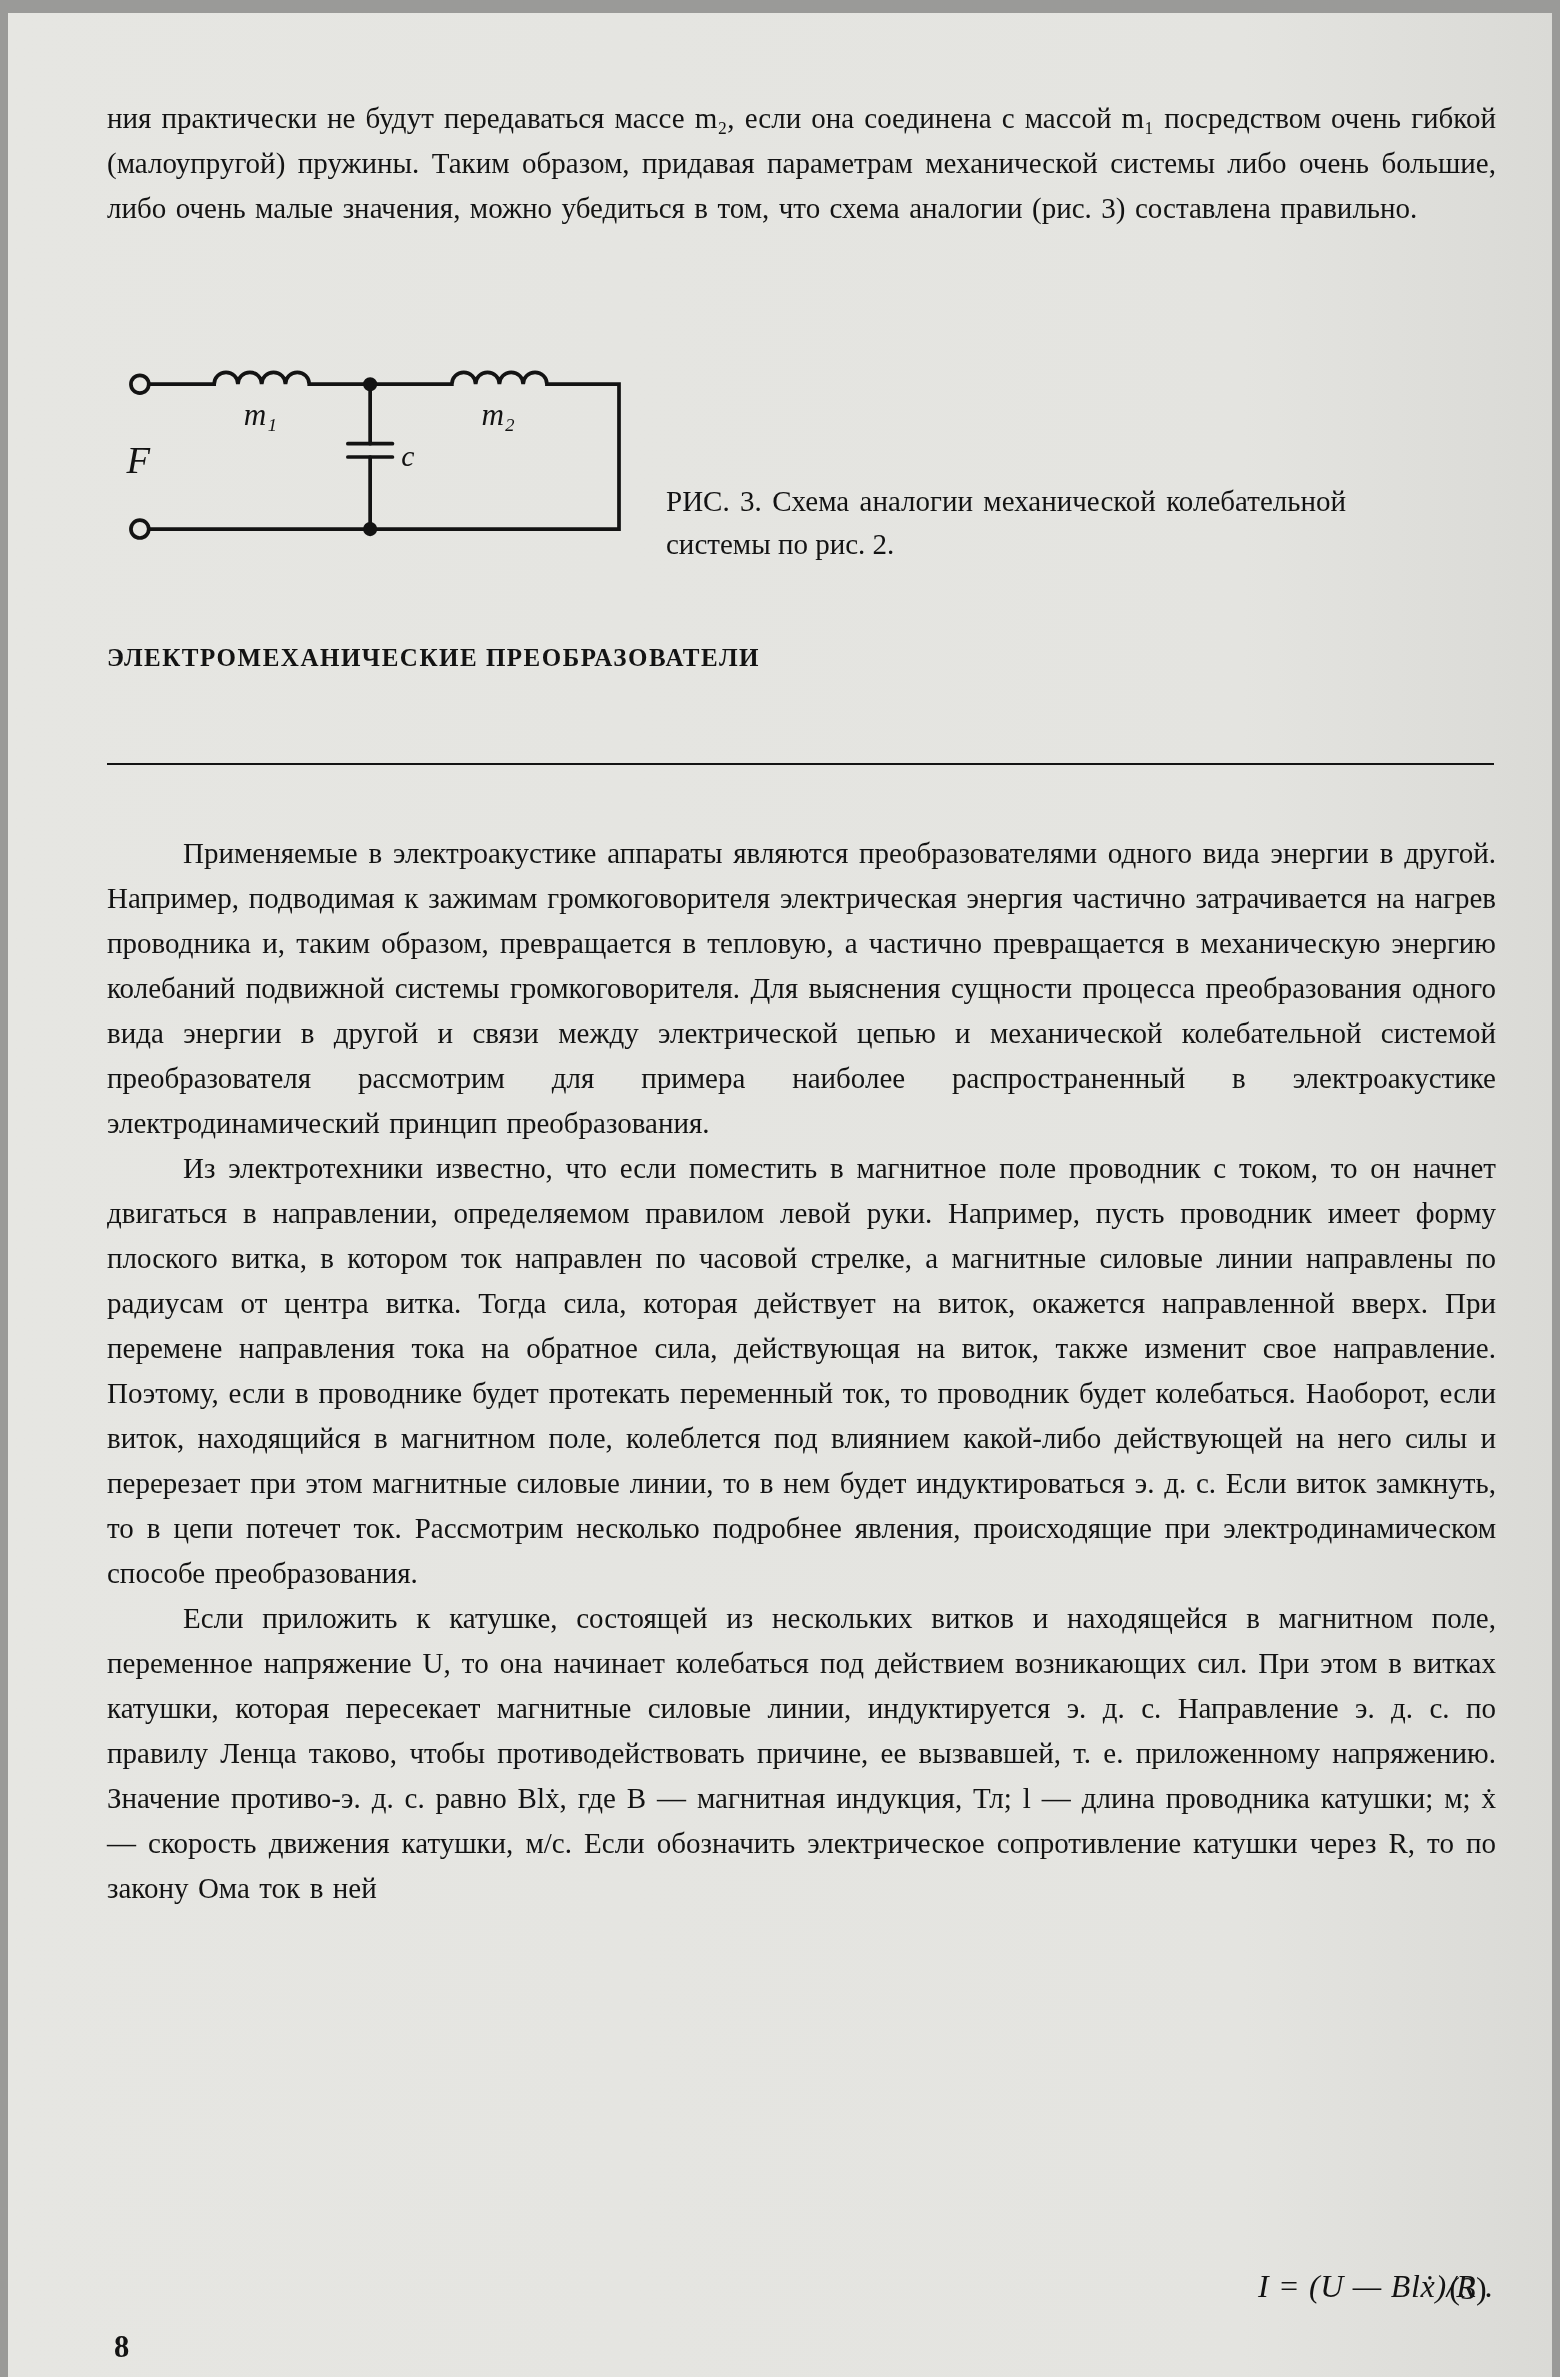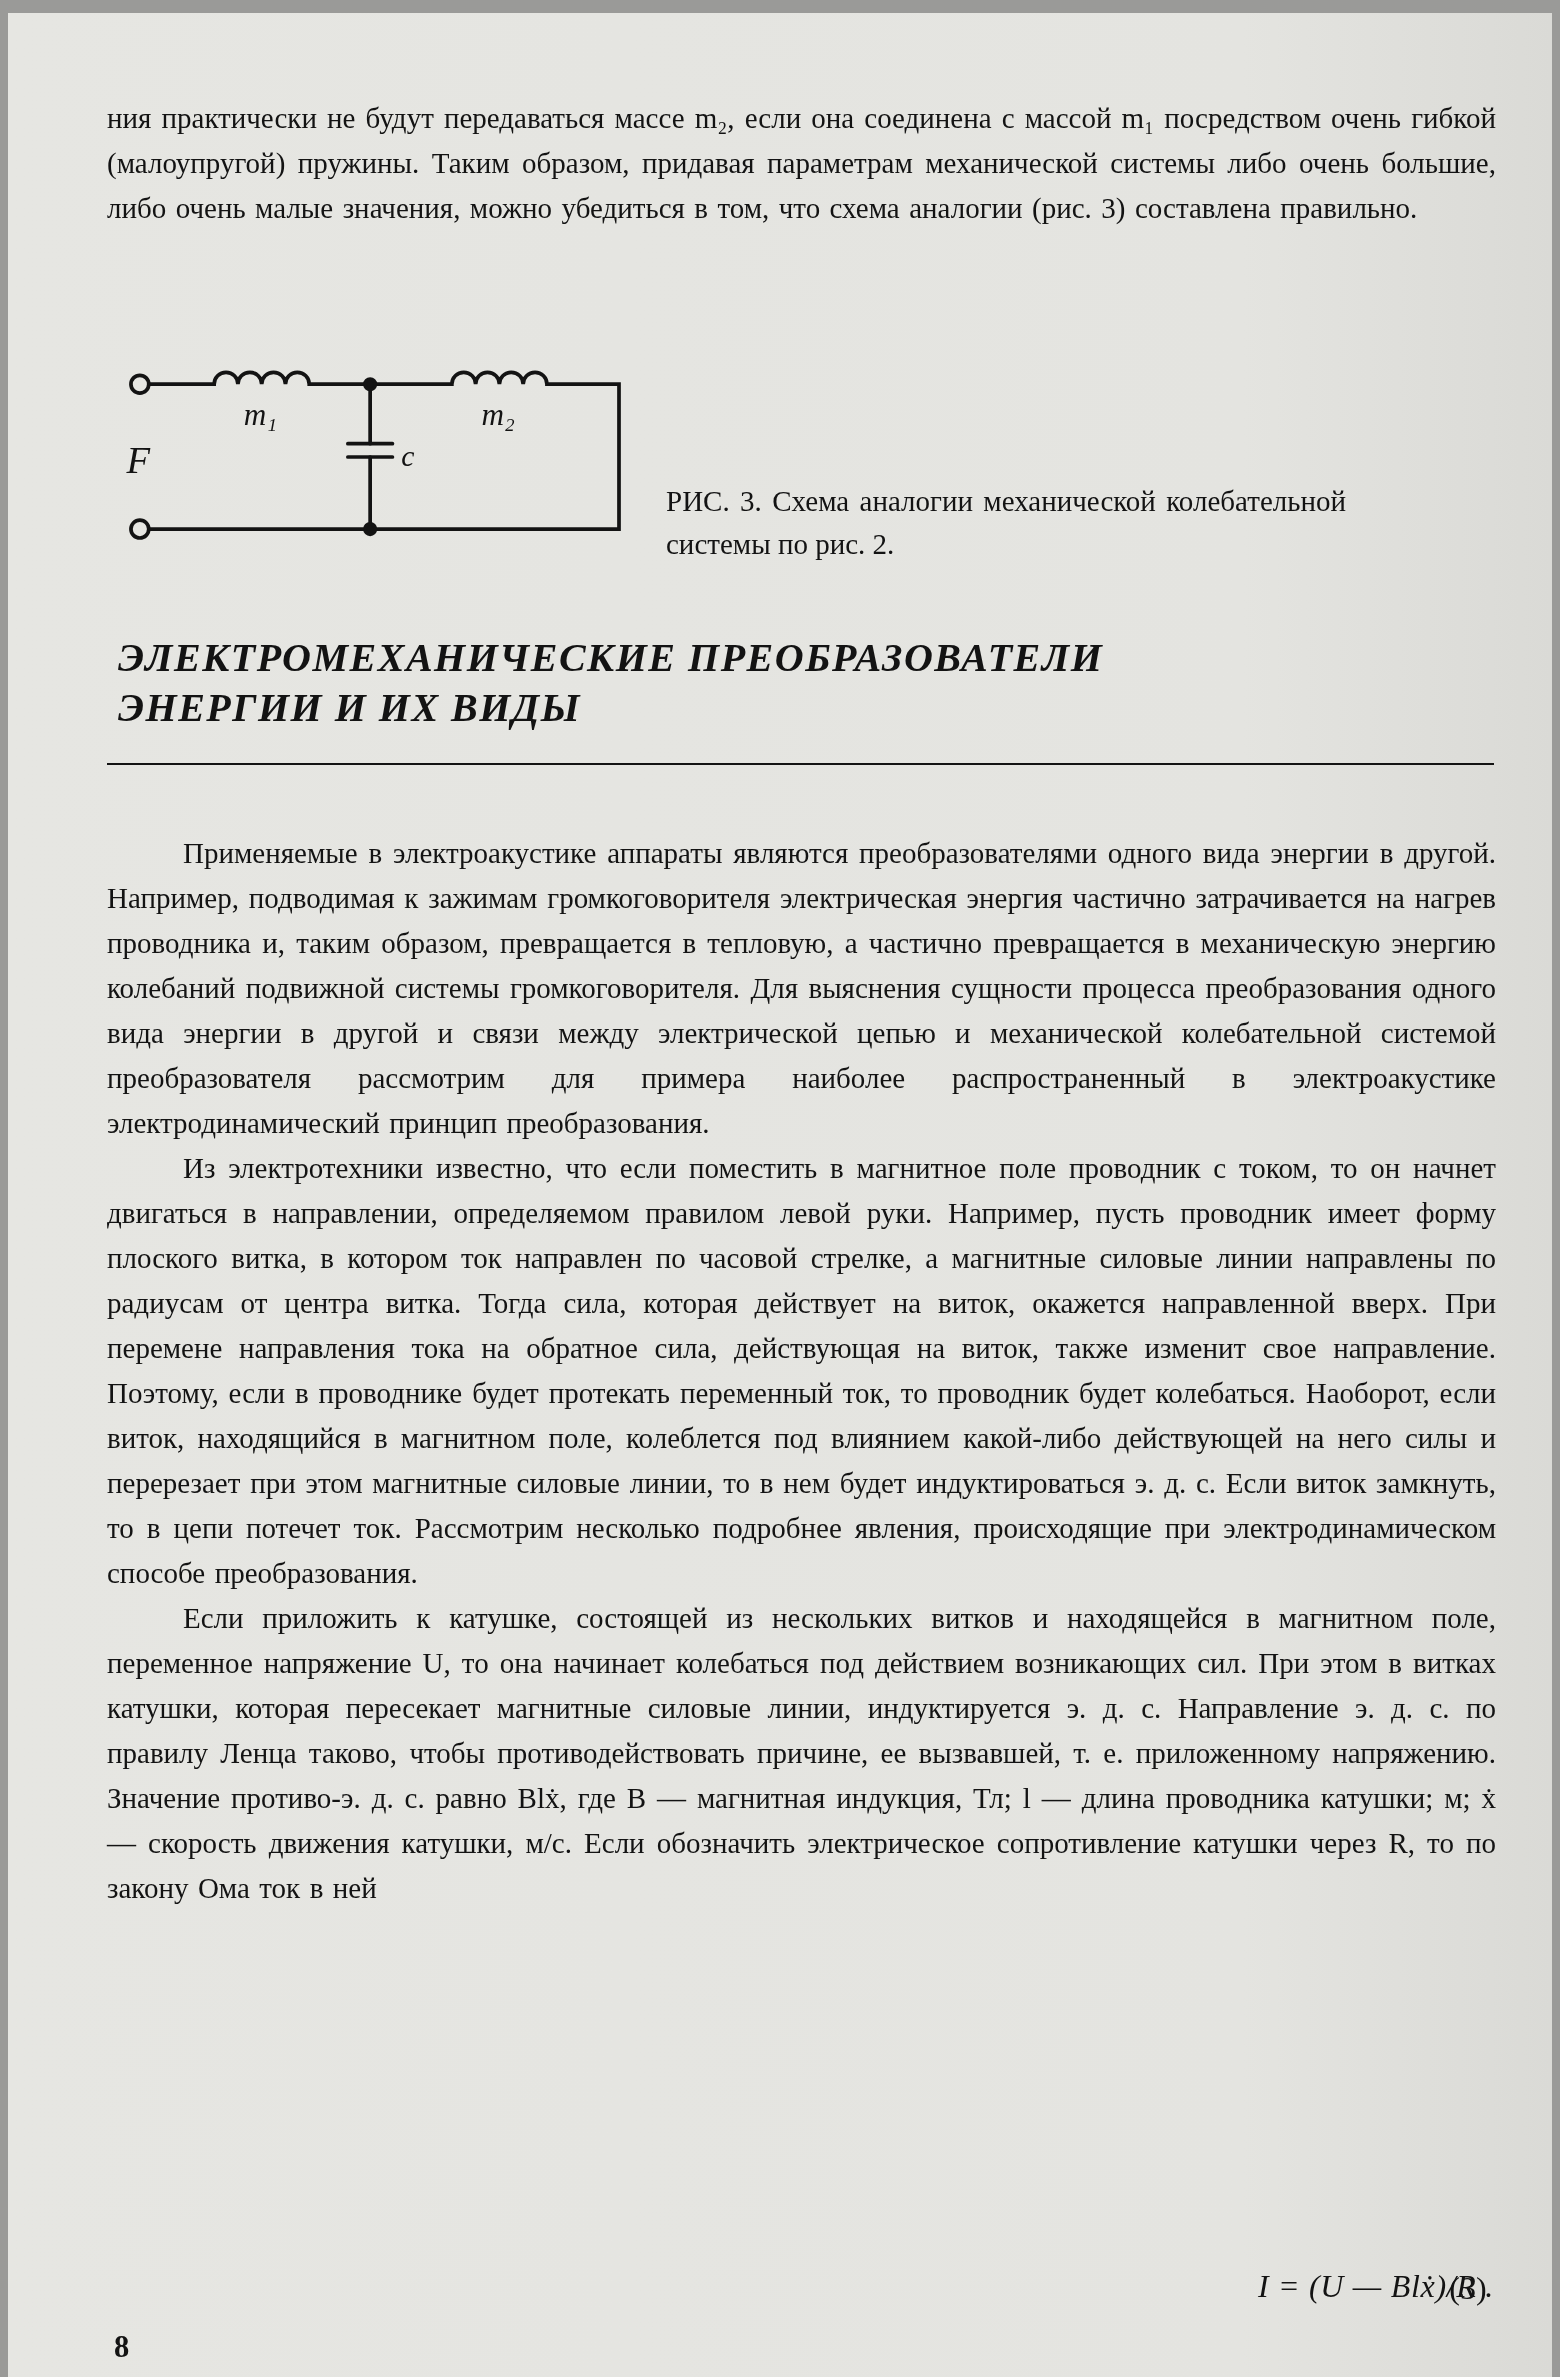--- a/index.html
+++ b/index.html
@@ -41,28 +41,27 @@
     left: 658px;
     top: 467px;
     width: 680px;
     font-size: 29px;
     line-height: 43px;
     text-align: justify;
   }
 
   .heading {
     position: absolute;
-    left: 110px;
+    left: 99px;
     top: 620px;
     width: 1412px;
-    font-size: 40px;
+    font-size: 25px;
     font-weight: bold;
     line-height: 50px;
     letter-spacing: 1.5px;
-    font-style: italic;
   }
 
   .rule {
     position: absolute;
     left: 99px;
     top: 750px;
     width: 1387px;
     height: 2.2px;
     background: #131313;
   }
@@ -132,21 +131,20 @@
       <text class="fig-label" x="160" y="100" font-size="42">m₁</text>
       <text class="fig-label" x="480" y="100" font-size="42">m₂</text>
       <text class="fig-label" x="372" y="155" font-size="40">c</text>
     </svg>
   </div>
 
   <div class="caption">РИС. 3. Схема аналогии механической колебательной системы по рис. 2.</div>
 
   <div class="heading">
     <div>ЭЛЕКТРОМЕХАНИЧЕСКИЕ ПРЕОБРАЗОВАТЕЛИ</div>
-    <div>ЭНЕРГИИ И ИХ ВИДЫ</div>
   </div>
 
   <div class="rule"></div>
 
   <div class="text-block body-text">
     <p>Применяемые в электроакустике аппараты являются преобразователями одного вида энергии в другой. Например, подводимая к зажимам громкоговорителя электрическая энергия частично затрачивается на нагрев проводника и, таким образом, превращается в тепловую, а частично превращается в механическую энергию колебаний подвижной системы громкоговорителя. Для выяснения сущности процесса преобразования одного вида энергии в другой и связи между электрической цепью и механической колебательной системой преобразователя рассмотрим для примера наиболее распространенный в электроакустике электродинамический принцип преобразования.</p>
     <p>Из электротехники известно, что если поместить в магнитное поле проводник с током, то он начнет двигаться в направлении, определяемом правилом левой руки. Например, пусть проводник имеет форму плоского витка, в котором ток направлен по часовой стрелке, а магнитные силовые линии направлены по радиусам от центра витка. Тогда сила, которая действует на виток, окажется направленной вверх. При перемене направления тока на обратное сила, действующая на виток, также изменит свое направление. Поэтому, если в проводнике будет протекать переменный ток, то проводник будет колебаться. Наоборот, если виток, находящийся в магнитном поле, колеблется под влиянием какой-либо действующей на него силы и перерезает при этом магнитные силовые линии, то в нем будет индуктироваться э. д. с. Если виток замкнуть, то в цепи потечет ток. Рассмотрим несколько подробнее явления, происходящие при электродинамическом способе преобразования.</p>
     <p>Если приложить к катушке, состоящей из нескольких витков и находящейся в магнитном поле, переменное напряжение U, то она начинает колебаться под действием возникающих сил. При этом в витках катушки, которая пересекает магнитные силовые линии, индуктируется э. д. с. Направление э. д. с. по правилу Ленца таково, чтобы противодействовать причине, ее вызвавшей, т. е. приложенному напряжению. Значение противо-э. д. с. равно Blẋ, где B — магнитная индукция, Тл; l — длина проводника катушки; м; ẋ — скорость движения катушки, м/с. Если обозначить электрическое сопротивление катушки через R, то по закону Ома ток в ней</p>
   </div>
 

